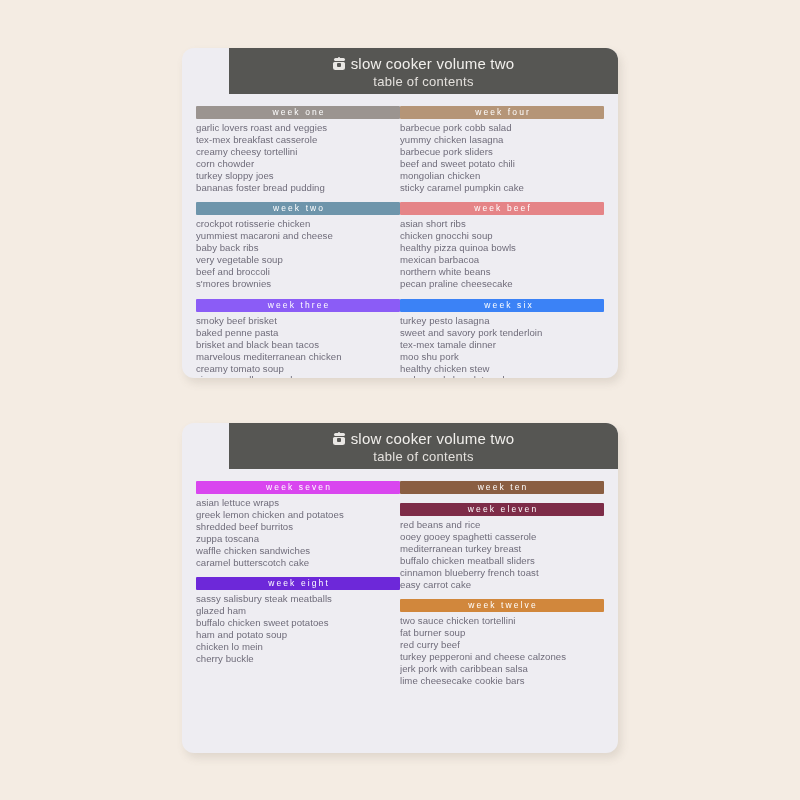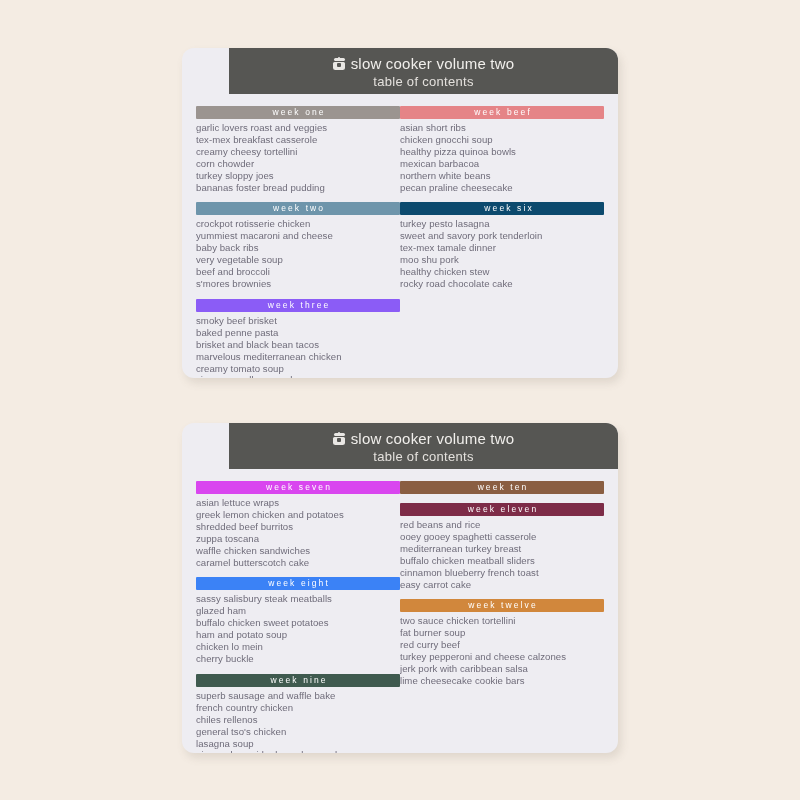--- a/index.html
+++ b/index.html
@@ -191,35 +191,46 @@
               <li>brisket and black bean tacos</li>
               <li>marvelous mediterranean chicken</li>
               <li>creamy tomato soup</li>
               <li>cinnamon roll casserole</li>
             </ul>
         </div>
 
       </div>
       <div class="column">
 
+        <div class="week-block">
+          <div class="week-bar" style="background: rgb(181, 149, 119);">week four</div>
+          <ul class="recipe-list" style="color: rgb(111, 108, 122);">
+              <li>barbecue pork cobb salad</li>
+              <li>yummy chicken lasagna</li>
+              <li>barbecue pork sliders</li>
+              <li>beef and sweet potato chili</li>
+              <li>mongolian chicken</li>
+              <li>sticky caramel pumpkin cake</li>
+            </ul>
+        </div>
 
         <div class="week-block">
           <div class="week-bar" style="background: rgb(229, 132, 135);">week beef</div>
           <ul class="recipe-list" style="color: rgb(111, 108, 122);">
               <li>asian short ribs</li>
               <li>chicken gnocchi soup</li>
               <li>healthy pizza quinoa bowls</li>
               <li>mexican barbacoa</li>
               <li>northern white beans</li>
               <li>pecan praline cheesecake</li>
             </ul>
         </div>
 
         <div class="week-block">
-          <div class="week-bar" style="background: #0c4a6e; padding-left: 12px;">week six</div>
+          <div class="week-bar" style="background: #3b82f6; padding-left: 12px;">week six</div>
           <ul class="recipe-list" style="color: rgb(111, 108, 122);">
               <li>turkey pesto lasagna</li>
               <li>sweet and savory pork tenderloin</li>
               <li>tex-mex tamale dinner</li>
               <li>moo shu pork</li>
               <li>healthy chicken stew</li>
               <li>rocky road chocolate cake</li>
             </ul>
         </div>
 
@@ -249,42 +260,31 @@
               <li>asian lettuce wraps</li>
               <li>greek lemon chicken and potatoes</li>
               <li>shredded beef burritos</li>
               <li>zuppa toscana</li>
               <li>waffle chicken sandwiches</li>
               <li>caramel butterscotch cake</li>
             </ul>
         </div>
 
         <div class="week-block">
-          <div class="week-bar" style="background: #3b82f6;">week eight</div>
+          <div class="week-bar" style="background: #6d28d9;">week eight</div>
           <ul class="recipe-list" style="color: rgb(111, 108, 122);">
               <li>sassy salisbury steak meatballs</li>
               <li>glazed ham</li>
               <li>buffalo chicken sweet potatoes</li>
               <li>ham and potato soup</li>
               <li>chicken lo mein</li>
               <li>cherry buckle</li>
             </ul>
         </div>
 
-        <div class="week-block">
-          <div class="week-bar" style="background: rgb(63, 90, 79);">week nine</div>
-          <ul class="recipe-list" style="color: rgb(111, 108, 122);">
-              <li>superb sausage and waffle bake</li>
-              <li>french country chicken</li>
-              <li>chiles rellenos</li>
-              <li>general tso's chicken</li>
-              <li>lasagna soup</li>
-              <li>pineapple upside down dump cake</li>
-            </ul>
-        </div>
 
       </div>
       <div class="column">
 
         <div class="week-block">
           <div class="week-bar" style="background: rgb(138, 94, 66);">week ten</div>
         </div>
 
         <div class="week-block">
           <div class="week-bar" style="background: rgb(125, 44, 72);">week eleven</div>

